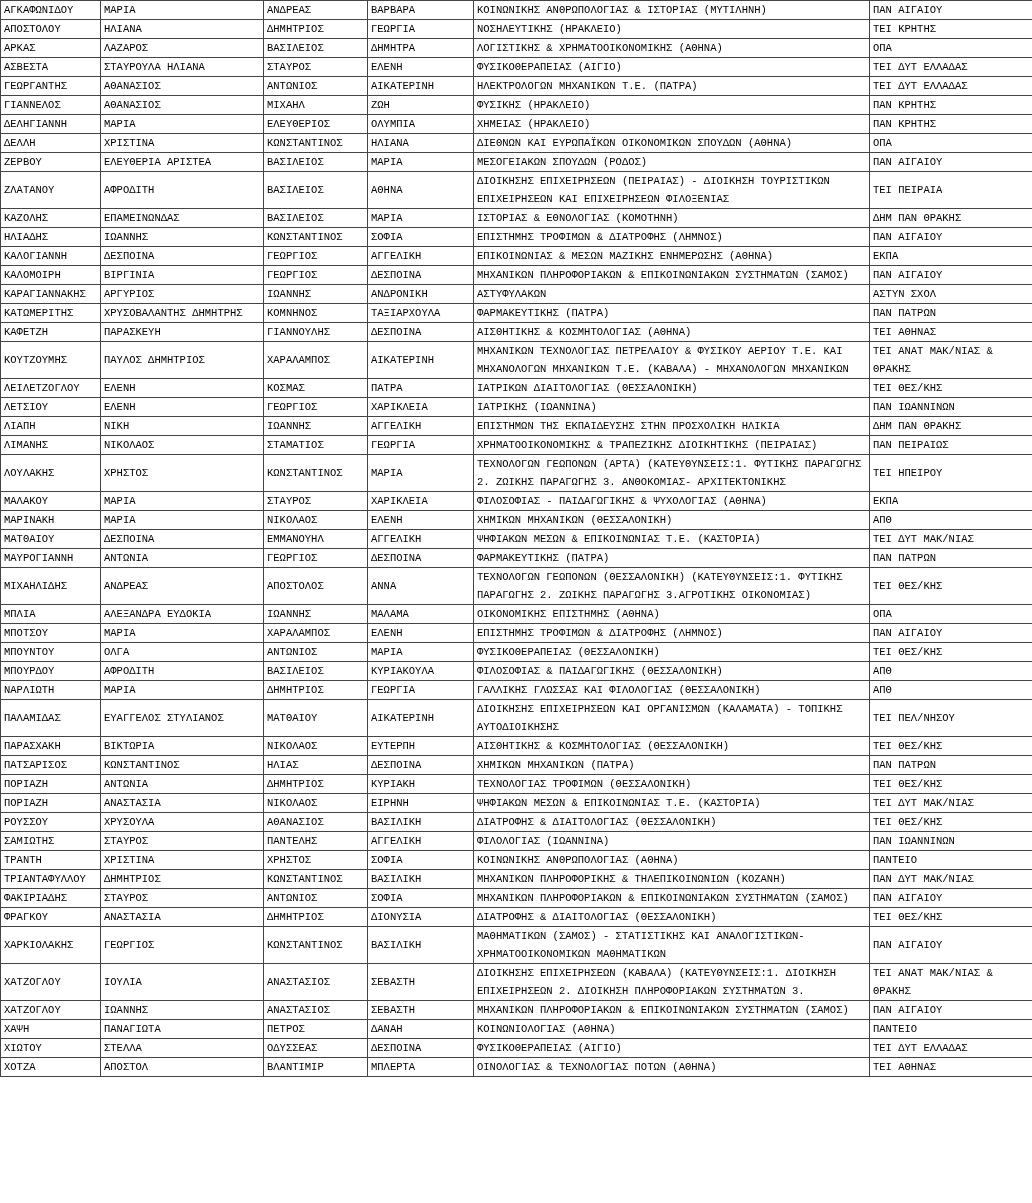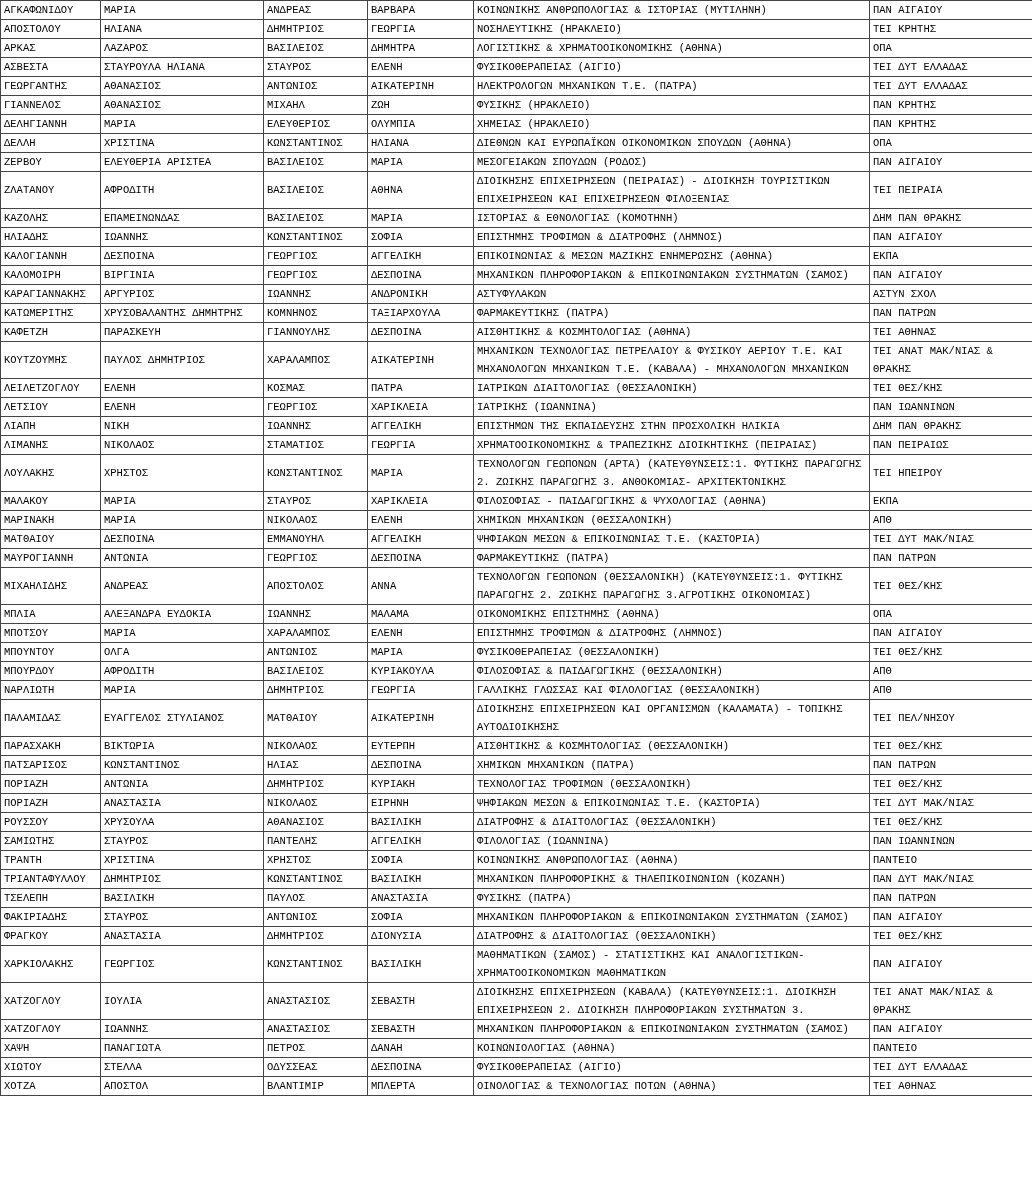--- a/index.html
+++ b/index.html
@@ -379,28 +379,20 @@
         </tr>
         <tr>
           <td>ΤΡΙΑΝΤΑΦΥΛΛΟΥ</td>
           <td>ΔΗΜΗΤΡΙΟΣ</td>
           <td>ΚΩΝΣΤΑΝΤΙΝΟΣ</td>
           <td>ΒΑΣΙΛΙΚΗ</td>
           <td>ΜΗΧΑΝΙΚΩΝ ΠΛΗΡΟΦΟΡΙΚΗΣ &amp; ΤΗΛΕΠΙΚΟΙΝΩΝΙΩΝ (ΚΟΖΑΝΗ)</td>
           <td>ΠΑΝ ΔΥΤ ΜΑΚ/ΝΙΑΣ</td>
         </tr>
         <tr>
-          <td>ΤΣΕΛΕΠΗ</td>
-          <td>ΒΑΣΙΛΙΚΗ</td>
-          <td>ΠΑΥΛΟΣ</td>
-          <td>ΑΝΑΣΤΑΣΙΑ</td>
-          <td>ΦΥΣΙΚΗΣ (ΠΑΤΡΑ)</td>
-          <td>ΠΑΝ ΠΑΤΡΩΝ</td>
-        </tr>
-        <tr>
           <td>ΦΑΚΙΡΙΑΔΗΣ</td>
           <td>ΣΤΑΥΡΟΣ</td>
           <td>ΑΝΤΩΝΙΟΣ</td>
           <td>ΣΟΦΙΑ</td>
           <td>ΜΗΧΑΝΙΚΩΝ ΠΛΗΡΟΦΟΡΙΑΚΩΝ &amp; ΕΠΙΚΟΙΝΩΝΙΑΚΩΝ ΣΥΣΤΗΜΑΤΩΝ (ΣΑΜΟΣ)</td>
           <td>ΠΑΝ ΑΙΓΑΙΟΥ</td>
         </tr>
         <tr>
           <td>ΦΡΑΓΚΟΥ</td>
           <td>ΑΝΑΣΤΑΣΙΑ</td>

